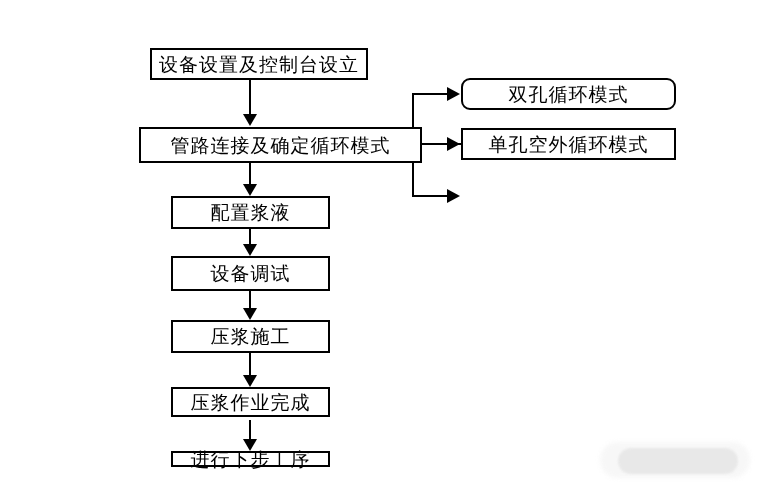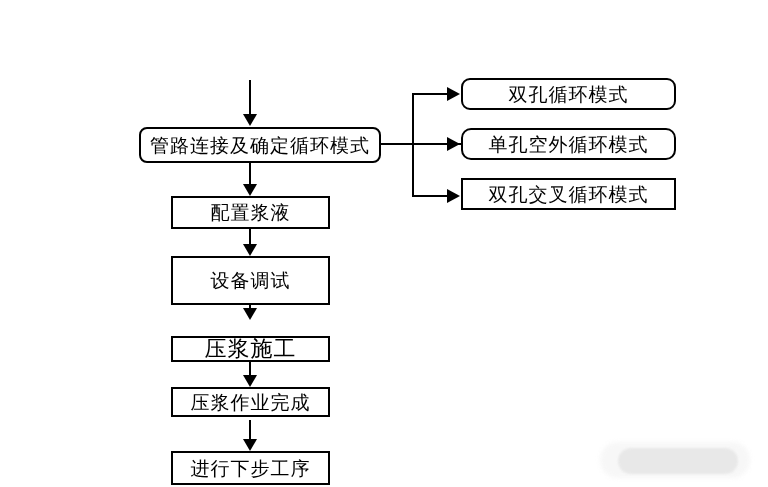--- a/index.html
+++ b/index.html
@@ -114,42 +114,42 @@
   <div class="vline" style="left:412px; top:94px; height:103px;"></div>
 
   <div class="hline" style="left:412px; top:93px; width:36px;"></div>
   <div class="arrow-right" style="left:447px; top:87px;"></div>
 
   <div class="arrow-right" style="left:447px; top:137px;"></div>
 
   <div class="hline" style="left:412px; top:195px; width:36px;"></div>
   <div class="arrow-right" style="left:447px; top:189px;"></div>
 
-  <div class="node" id="n-step2" style="left: 139px; top: 127px; width: 242px; height: 36px; font-size: 19px; border-radius: 8px;">
+  <div class="node" id="n-step1" style="left: 150px; top: 48px; width: 218px; height: 32px; font-size: 19px;">
+    <span>设备设置及控制台设立</span>
+  </div>
+  <div class="node" id="n-step2" style="left: 139px; top: 127px; width: 283px; height: 36px; font-size: 19px;">
     <span>管路连接及确定循环模式</span>
   </div>
   <div class="node" id="n-step3" style="left: 171px; top: 196px; width: 159px; height: 33px; font-size: 19px;">
     <span>配置浆液</span>
   </div>
-  <div class="node" id="n-step4" style="left: 171px; top: 256px; width: 159px; height: 49px; font-size: 19px;">
+  <div class="node" id="n-step4" style="left: 171px; top: 256px; width: 159px; height: 35px; font-size: 19px;">
     <span>设备调试</span>
   </div>
-  <div class="node" id="n-step5" style="left: 171px; top: 336px; width: 159px; height: 26px; font-size: 22px;">
+  <div class="node" id="n-step5" style="left: 171px; top: 320px; width: 159px; height: 33px; font-size: 19px;">
     <span>压浆施工</span>
   </div>
   <div class="node" id="n-step6" style="left: 171px; top: 387px; width: 159px; height: 30px; font-size: 19px;">
     <span>压浆作业完成</span>
   </div>
-  <div class="node" id="n-step7" style="left: 171px; top: 451px; width: 159px; height: 34px; font-size: 19px;">
+  <div class="node" id="n-step7" style="left: 171px; top: 451px; width: 159px; height: 16px; font-size: 19px;">
     <span>进行下步工序</span>
   </div>
 
   <div class="node" id="n-mode1" style="left: 461px; top: 78px; width: 215px; height: 32px; font-size: 19px; border-radius: 9px;">
     <span>双孔循环模式</span>
   </div>
-  <div class="node" id="n-mode2" style="left: 461px; top: 128px; width: 215px; height: 32px; font-size: 19px; border-radius: 10px;">
+  <div class="node" id="n-mode2" style="left: 461px; top: 128px; width: 215px; height: 32px; font-size: 19px;">
     <span>单孔空外循环模式</span>
-  </div>
-  <div class="node" id="n-mode3" style="left: 461px; top: 178px; width: 215px; height: 32px; font-size: 19px;">
-    <span>双孔交叉循环模式</span>
   </div>
 
 </div>
 
 </body></html>

